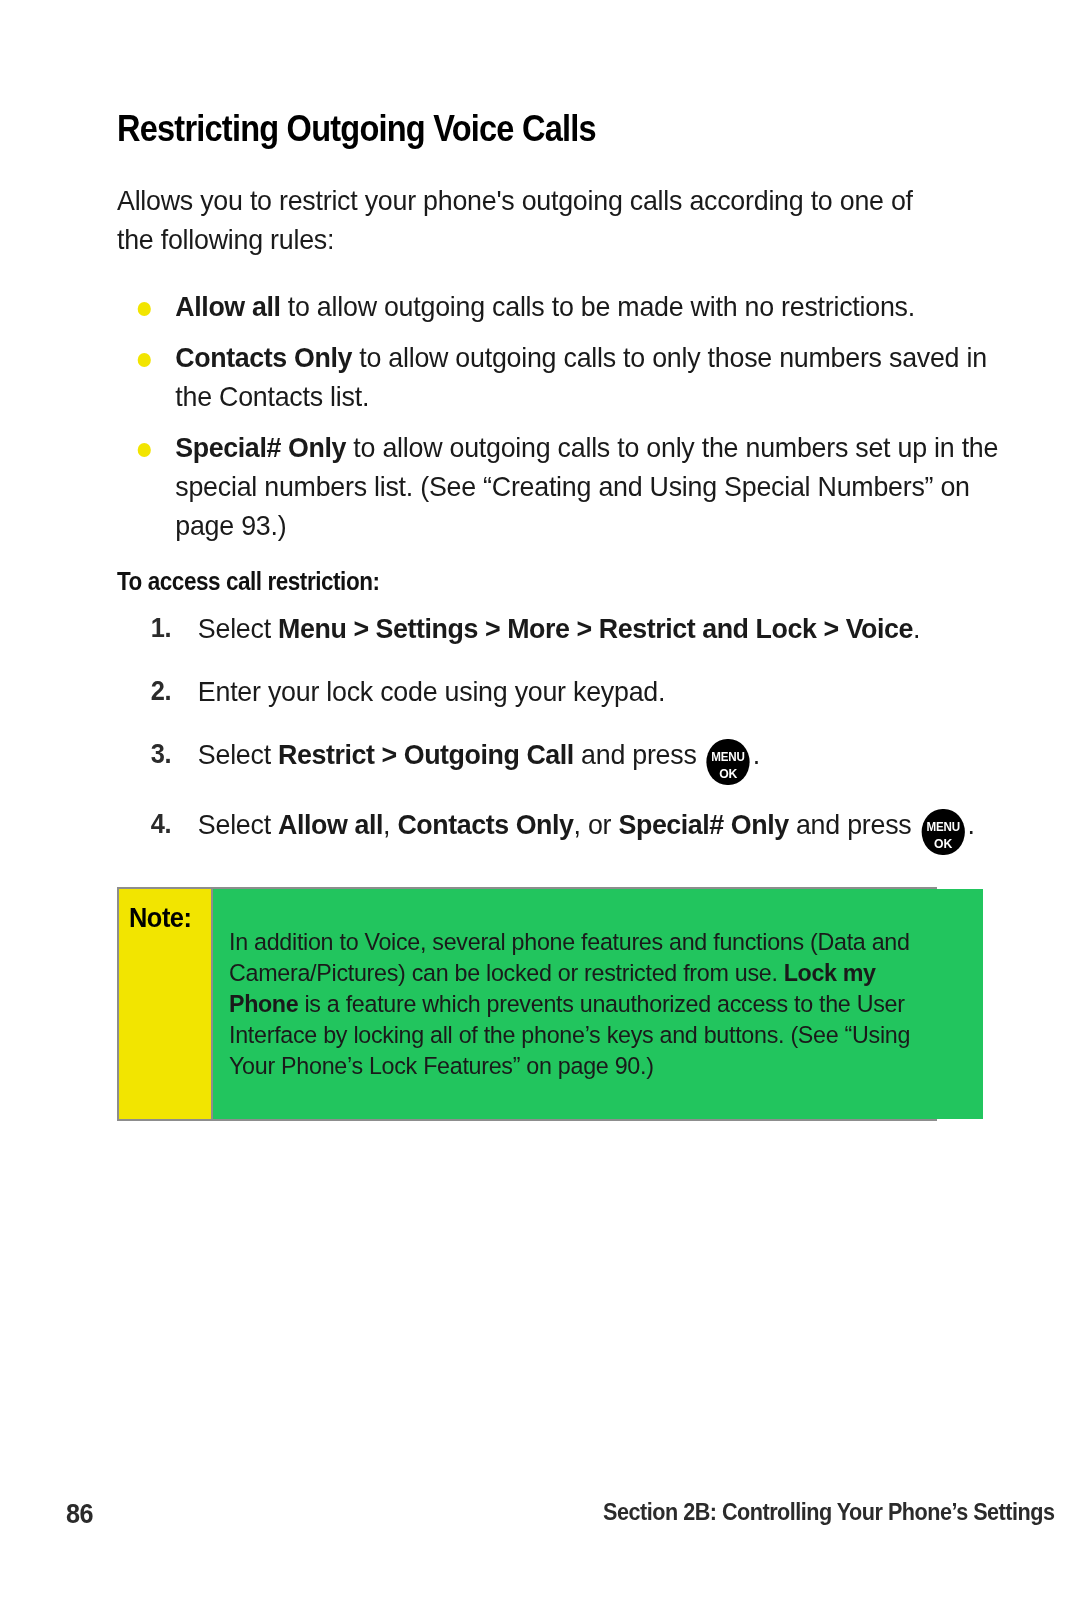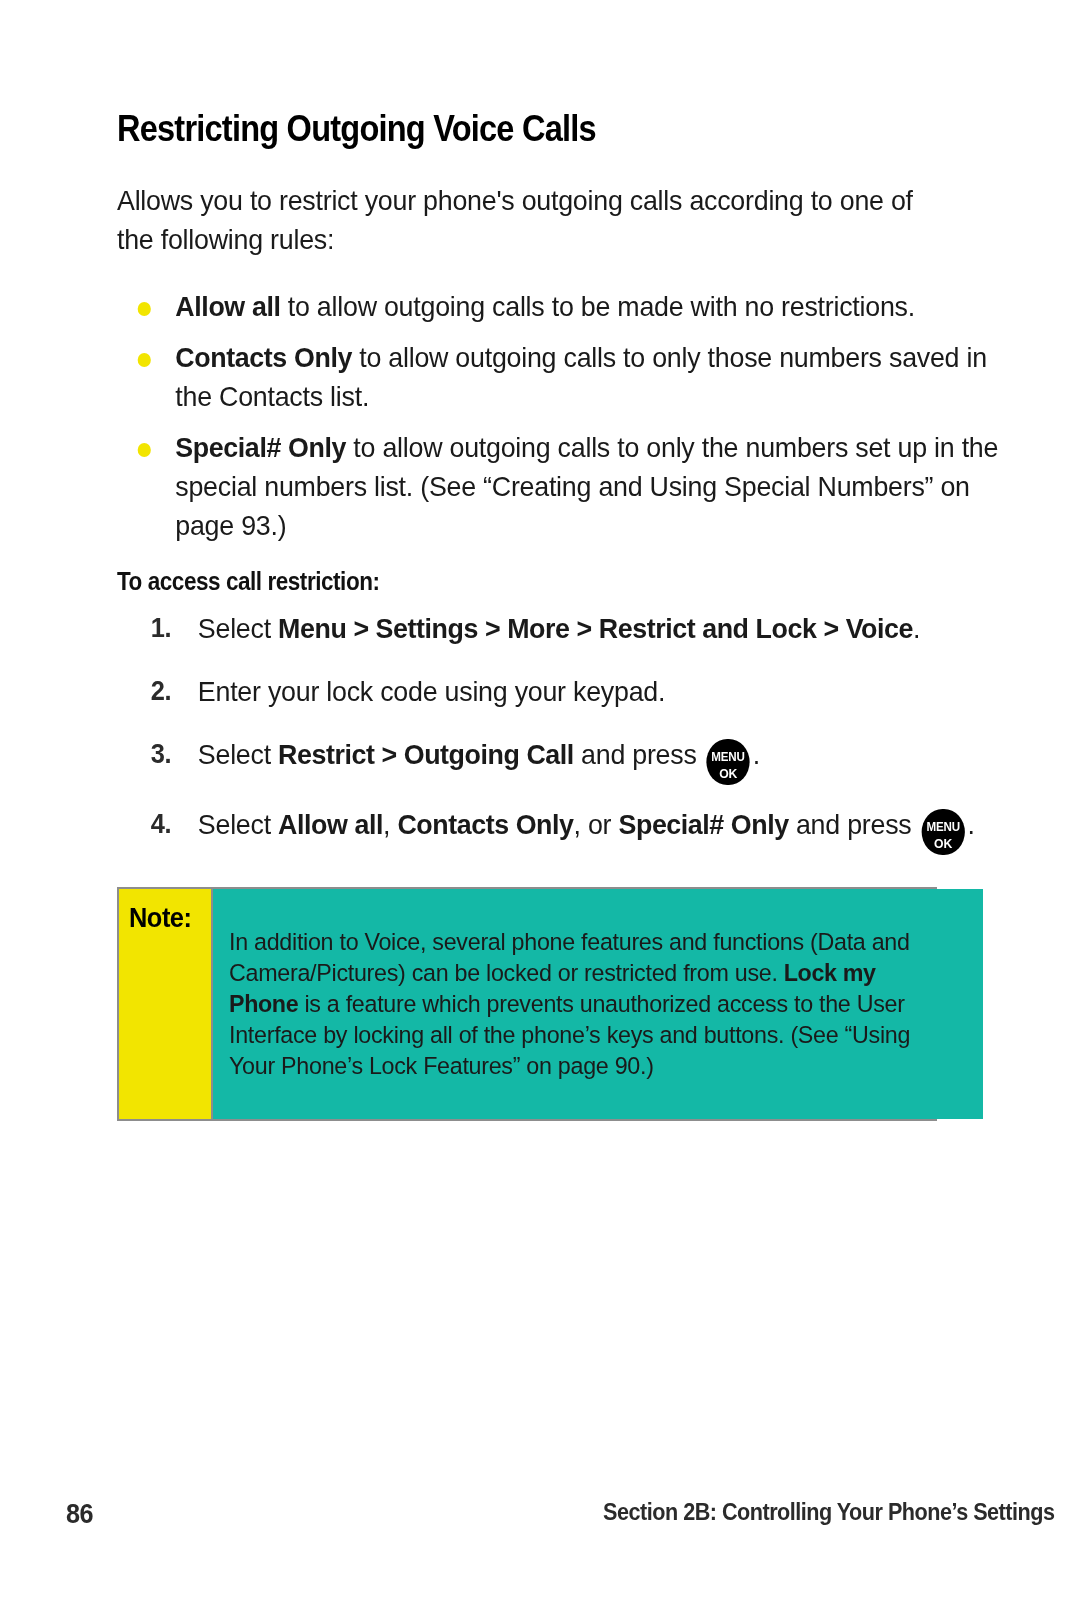--- a/index.html
+++ b/index.html
@@ -187,21 +187,21 @@
     font-weight: bold;
     letter-spacing: -0.5px;
     color: #000;
     line-height: 34px;
     transform: scaleX(0.94);
     transform-origin: left top;
     display: inline-block;
   }
   .note-body-cell {
     flex: 1 1 auto;
-    background: #14b8a6;
+    background: #22c55e;
     padding: 12px 14px 14px 16px;
     box-sizing: border-box;
   }
   .note-text {
     font-size: 24.5px;
     line-height: 31px;
     letter-spacing: -0.3px;
     color: #1a1a1a;
     transform: scaleX(0.95);
     transform-origin: left top;

